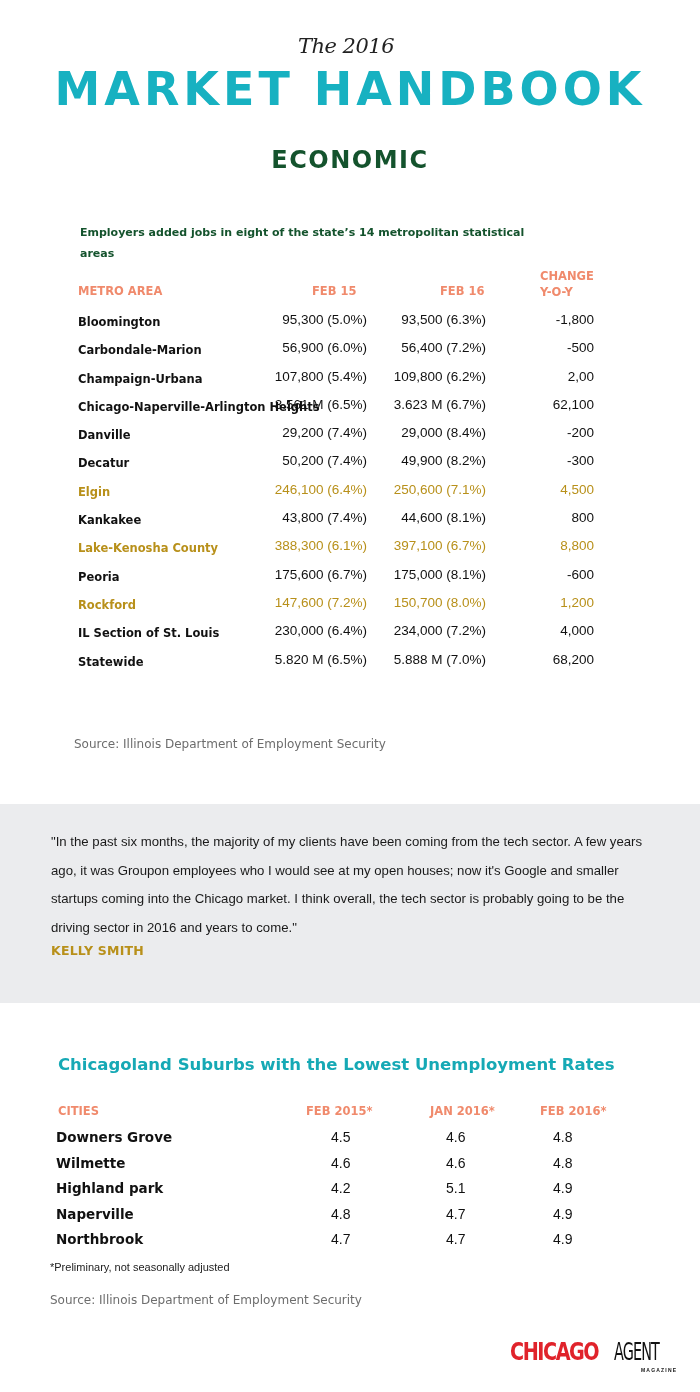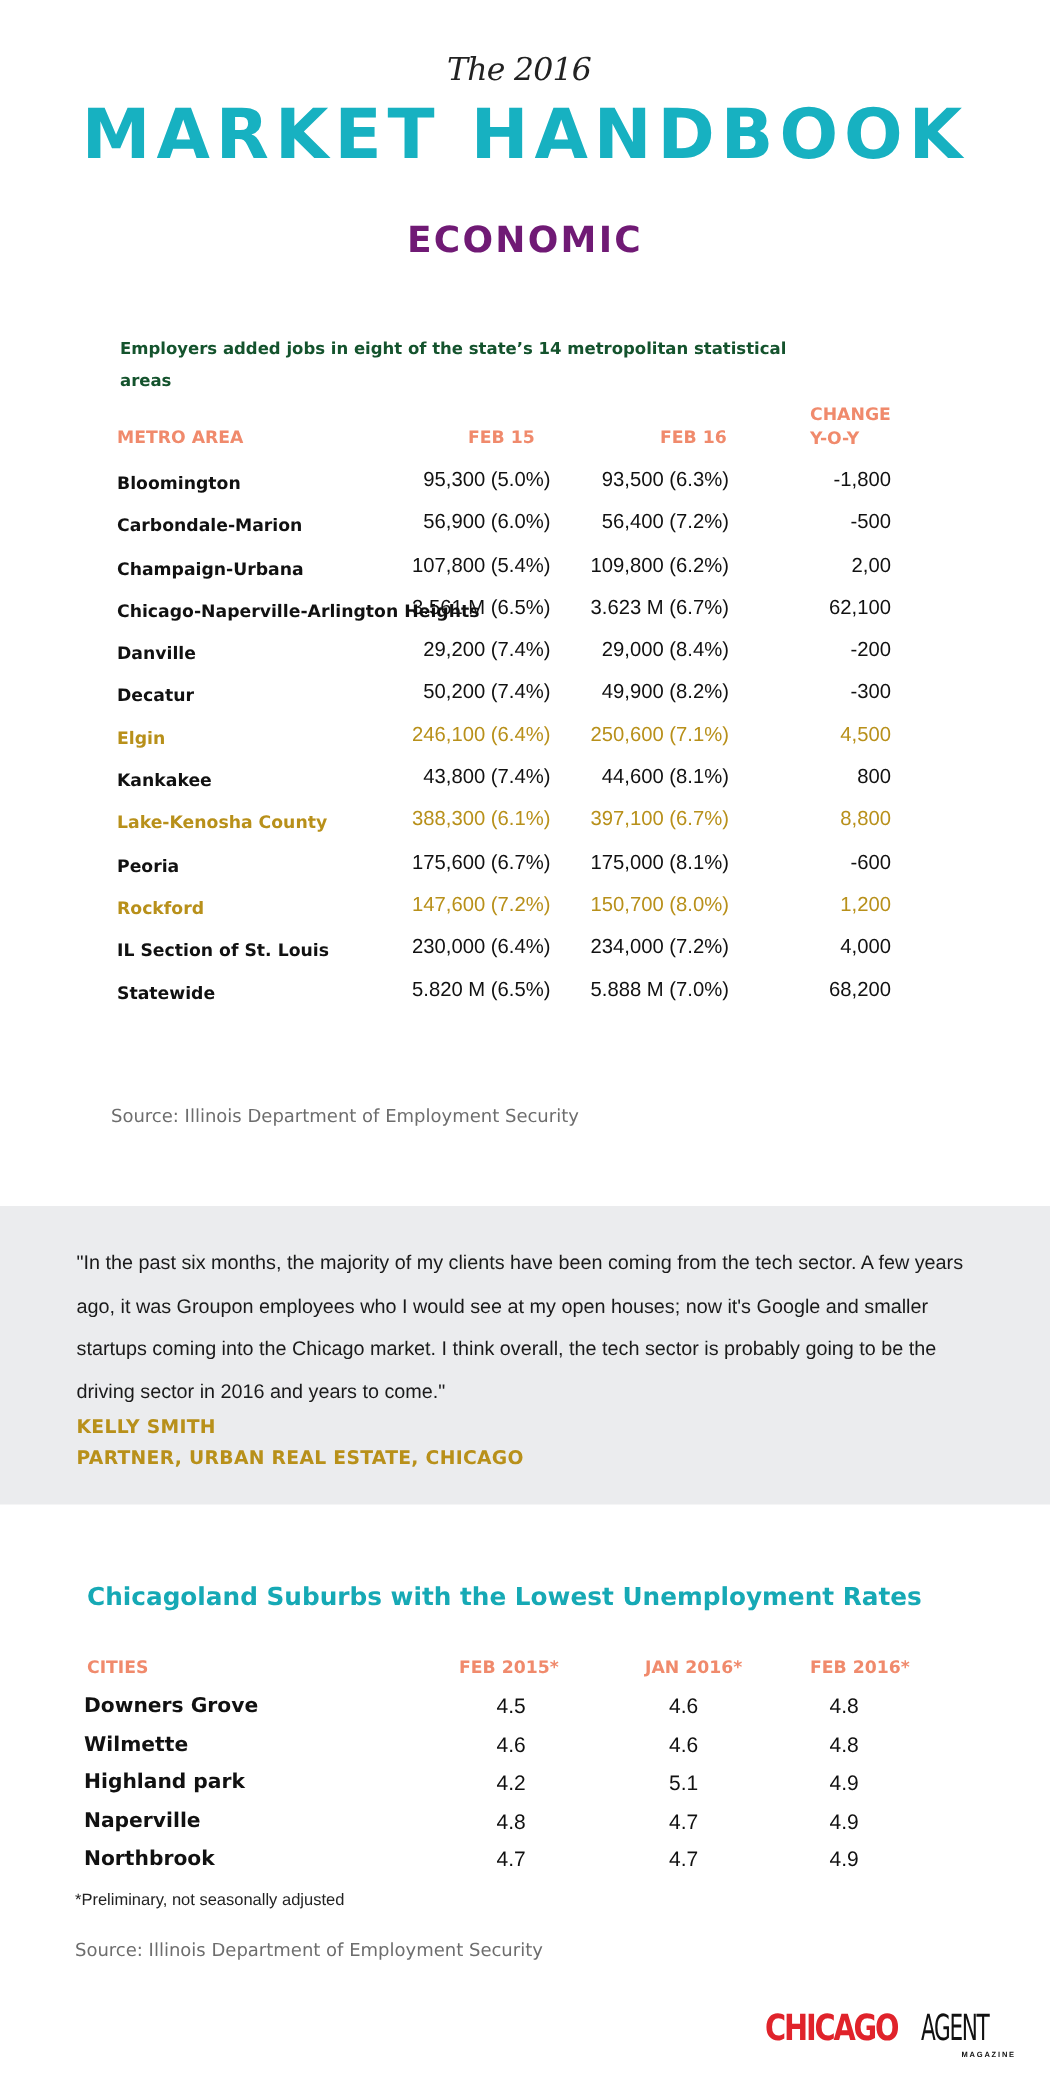--- a/index.html
+++ b/index.html
@@ -7,21 +7,21 @@
          font-family: "Liberation Sans", "DejaVu Sans", sans-serif; color: #111; }
 
   .kicker { position: absolute; top: 34px; left: 0; width: 692px; text-align: center;
             font-family: "DejaVu Serif", "Liberation Serif", serif; font-style: italic;
             font-size: 21px; color: #222; letter-spacing: -0.5px; }
   .main-title { position: absolute; top: 62px; left: 0; width: 700px; text-align: center;
                 font-family: "DejaVu Sans", "Liberation Sans", sans-serif; font-weight: bold;
                 font-size: 46px; letter-spacing: 4px; color: #17b1c1; }
   .section-title { position: absolute; top: 146px; left: 0; width: 700px; text-align: center;
                    font-family: "DejaVu Sans", sans-serif; font-weight: bold; font-size: 24px;
-                   letter-spacing: 1.5px; color: #701a75; }
+                   letter-spacing: 1.5px; color: #14532d; }
 
   .t1-heading { position: absolute; top: 222px; left: 80px; width: 460px;
                 font-family: "DejaVu Sans", sans-serif; font-weight: bold; font-size: 11px;
                 line-height: 21px; color: #14532d; }
 
   .hdr { position: absolute; font-weight: bold; font-size: 11.5px; color: #f08a6c;
          font-family: "DejaVu Sans", sans-serif; text-align: left; }
   .h-metro { top: 284px; left: 78px; text-align: right; }
   .h-feb15 { top: 284px; left: 312px; width: 80px; }
   .h-feb16 { top: 284px; left: 440px; width: 80px; }
@@ -175,21 +175,20 @@
       <span class="v16">5.888 M (7.0%)</span>
       <span class="chg">68,200</span>
     </div>
   </div>
 
 <div class="src1">Source: Illinois Department of Employment Security</div>
 
 <div class="quote-band">
   <div class="quote-text">"In the past six months, the majority of my clients have been coming from the tech sector. A few years ago, it was Groupon employees who I would see at my open houses; now it's Google and smaller startups coming into the Chicago market. I think overall, the tech sector is probably going to be the driving sector in 2016 and years to come."</div>
   <div class="quote-name">KELLY SMITH</div>
-  <div class="quote-role">PARTNER, URBAN REAL ESTATE, CHICAGO</div>
 </div>
 
 <div class="t2-heading">Chicagoland Suburbs with the Lowest Unemployment Rates</div>
 <div class="h2 h2-cities">CITIES</div>
 <div class="h2 h2-c1">FEB 2015*</div>
 <div class="h2 h2-c2">JAN 2016*</div>
 <div class="h2 h2-c3">FEB 2016*</div>
 
 <div class="rows2" id="rows2">
     <div class="row2">

